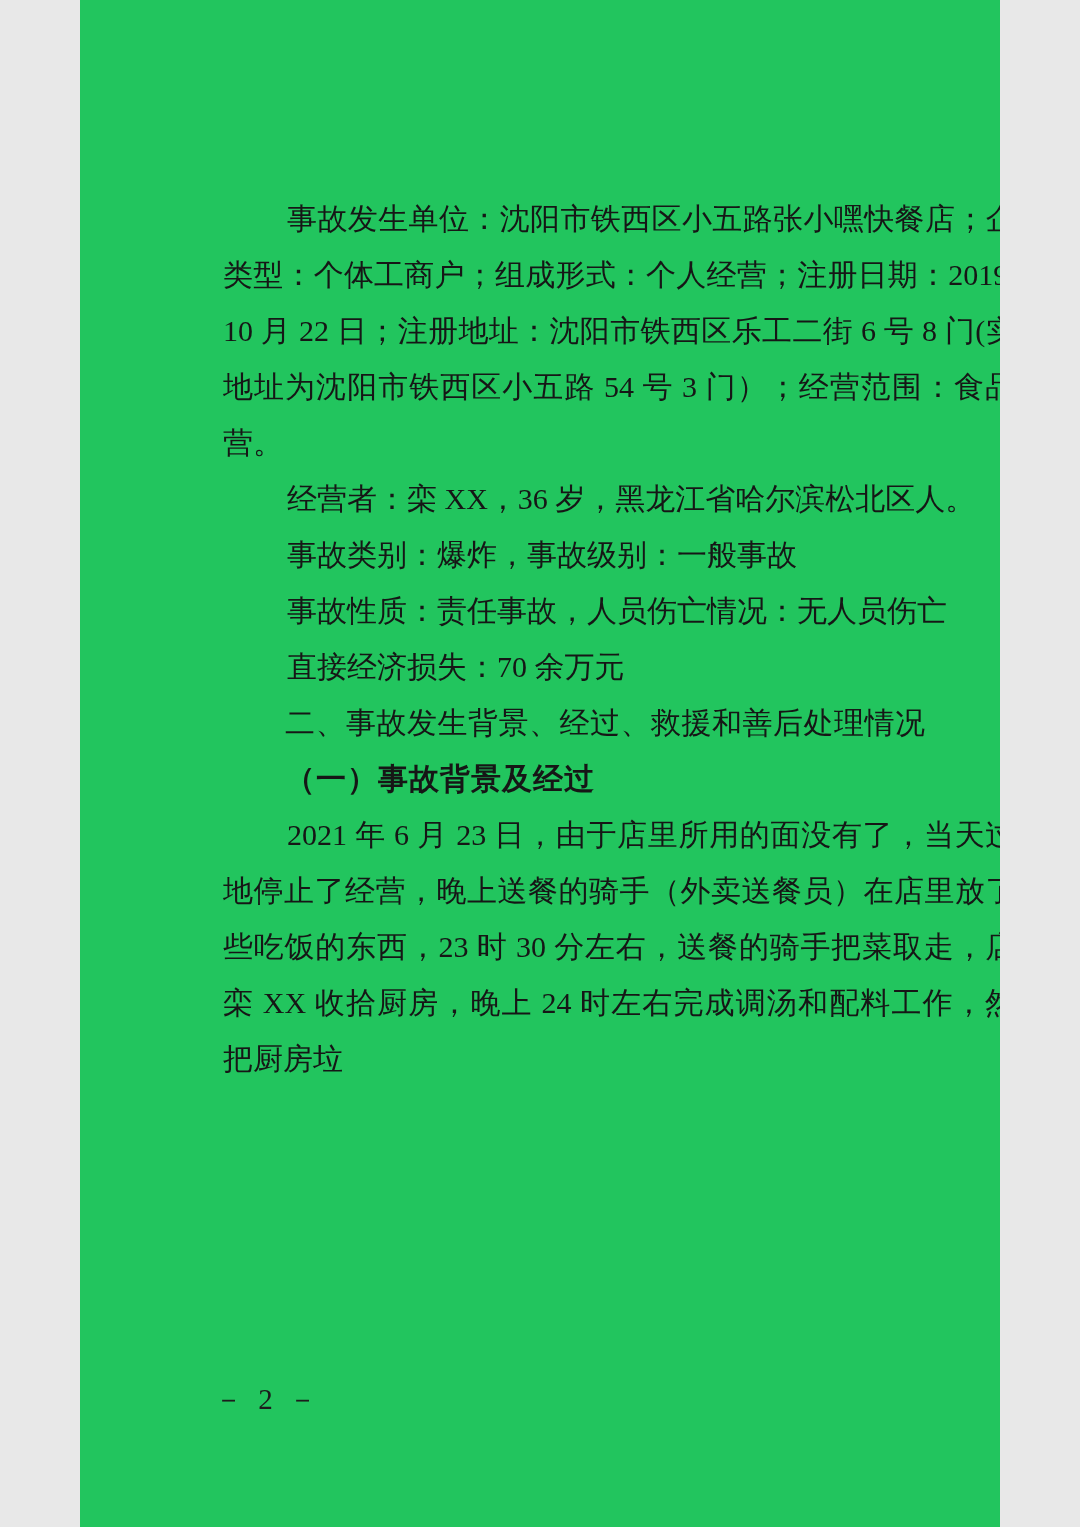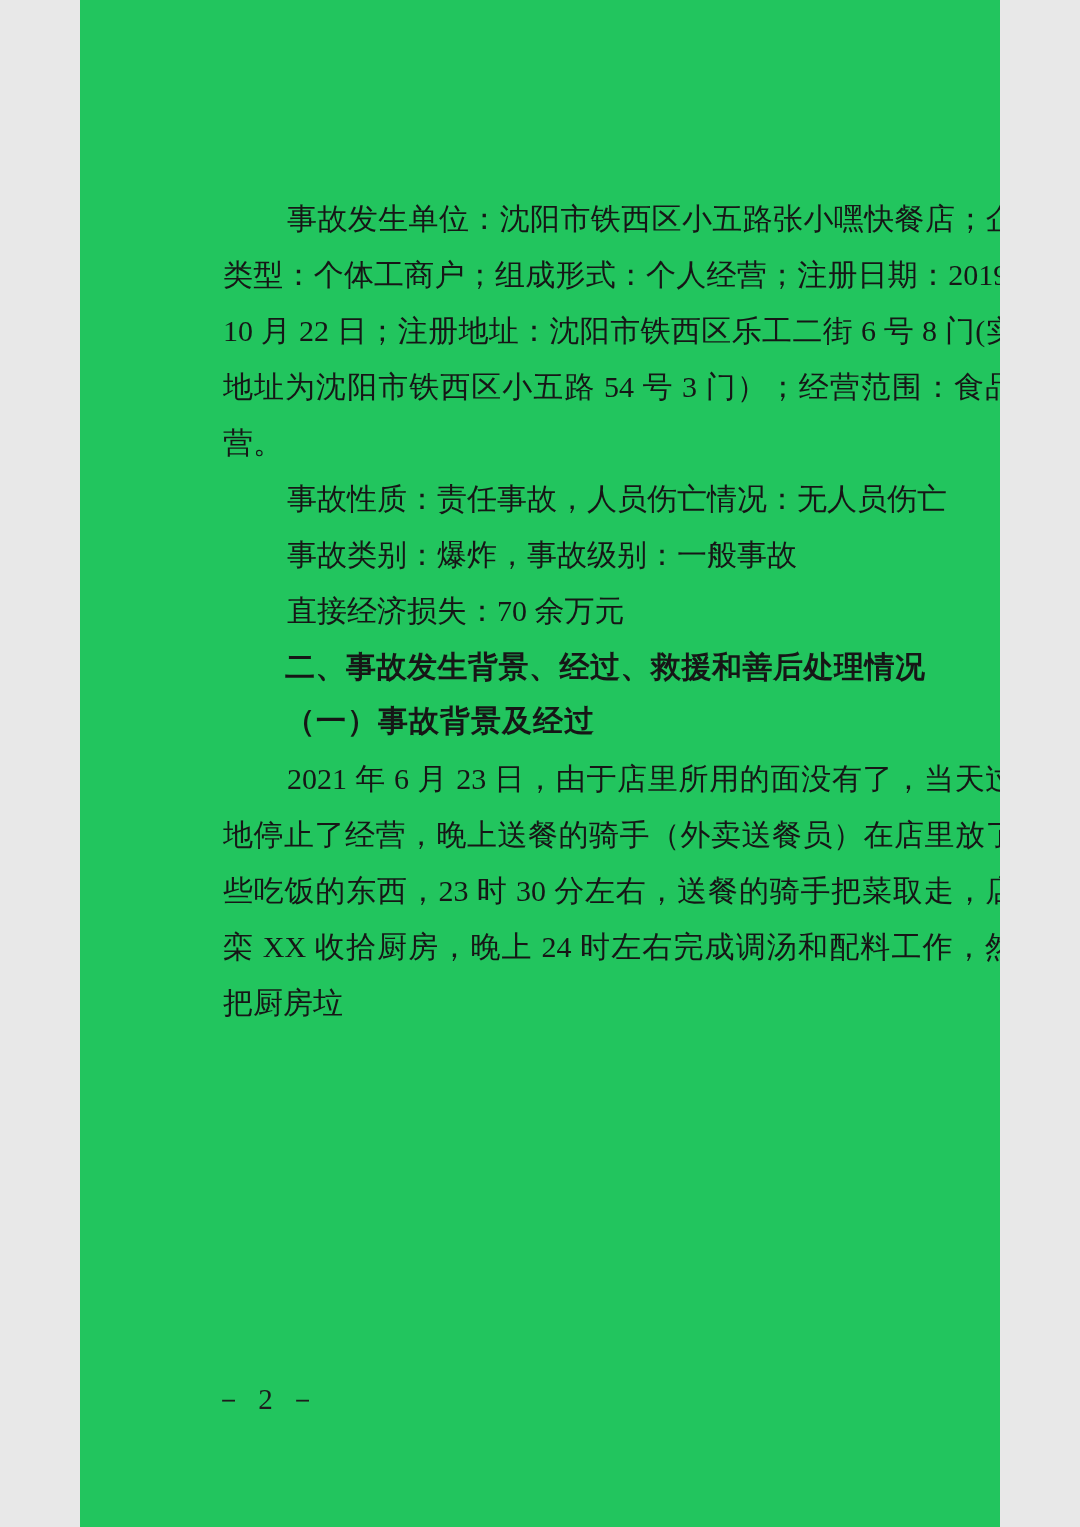--- a/index.html
+++ b/index.html
@@ -37,53 +37,54 @@
     font-size: 30px;
     line-height: 56px;
     text-indent: 64px;
     white-space: nowrap;
   }
   .heading-section {
     margin: 0;
     font-size: 30px;
     line-height: 56px;
     text-indent: 62px;
-    font-weight: 700;
+    font-weight: 400;
     font-family: "Liberation Sans", "DejaVu Sans", sans-serif;
     letter-spacing: 0.5px;
     white-space: nowrap;
   }
   .heading-sub {
     margin: 0;
     font-size: 30px;
     line-height: 56px;
     text-indent: 62px;
     font-weight: 700;
-    font-family: Liberation Mono, monospace;
+    font-family: Liberation Sans, sans-serif;
     letter-spacing: 1px;
     white-space: nowrap;
   }
   .page-number {
     position: absolute;
     left: 134px;
     top: 1381px;
     font-size: 29px;
     line-height: 36px;
     letter-spacing: 4px;
     color: #1c1c1c;
   }
 </style>
 </head>
 <body>
 
 <div class="page">
   <div class="content">
     <p class="body-para">事故发生单位：沈阳市铁西区小五路张小嘿快餐店；企业类型：个体工商户；组成形式：个人经营；注册日期：2019 年 10 月 22 日；注册地址：沈阳市铁西区乐工二街 6 号 8 门(实际地址为沈阳市铁西区小五路 54 号 3 门）；经营范围：食品经营。</p>
+    <p class="info-para">经营者：栾 XX，36 岁，黑龙江省哈尔滨松北区人。</p>
+    <p class="info-para">事故类别：爆炸，事故级别：一般事故</p>
     <p class="info-para">事故性质：责任事故，人员伤亡情况：无人员伤亡</p>
-    <p class="info-para">事故类别：爆炸，事故级别：一般事故</p>
     <p class="info-para">直接经济损失：70 余万元</p>
     <h2 class="heading-section">二、事故发生背景、经过、救援和善后处理情况</h2>
     <h3 class="heading-sub">（一）事故背景及经过</h3>
     <p class="body-para">2021 年 6 月 23 日，由于店里所用的面没有了，当天过早地停止了经营，晚上送餐的骑手（外卖送餐员）在店里放了一些吃饭的东西，23 时 30 分左右，送餐的骑手把菜取走，店主栾 XX 收拾厨房，晚上 24 时左右完成调汤和配料工作，然后把厨房垃</p>
   </div>
 
   <div class="page-number">－ 2 －</div>
 </div>
 
 </body></html>

